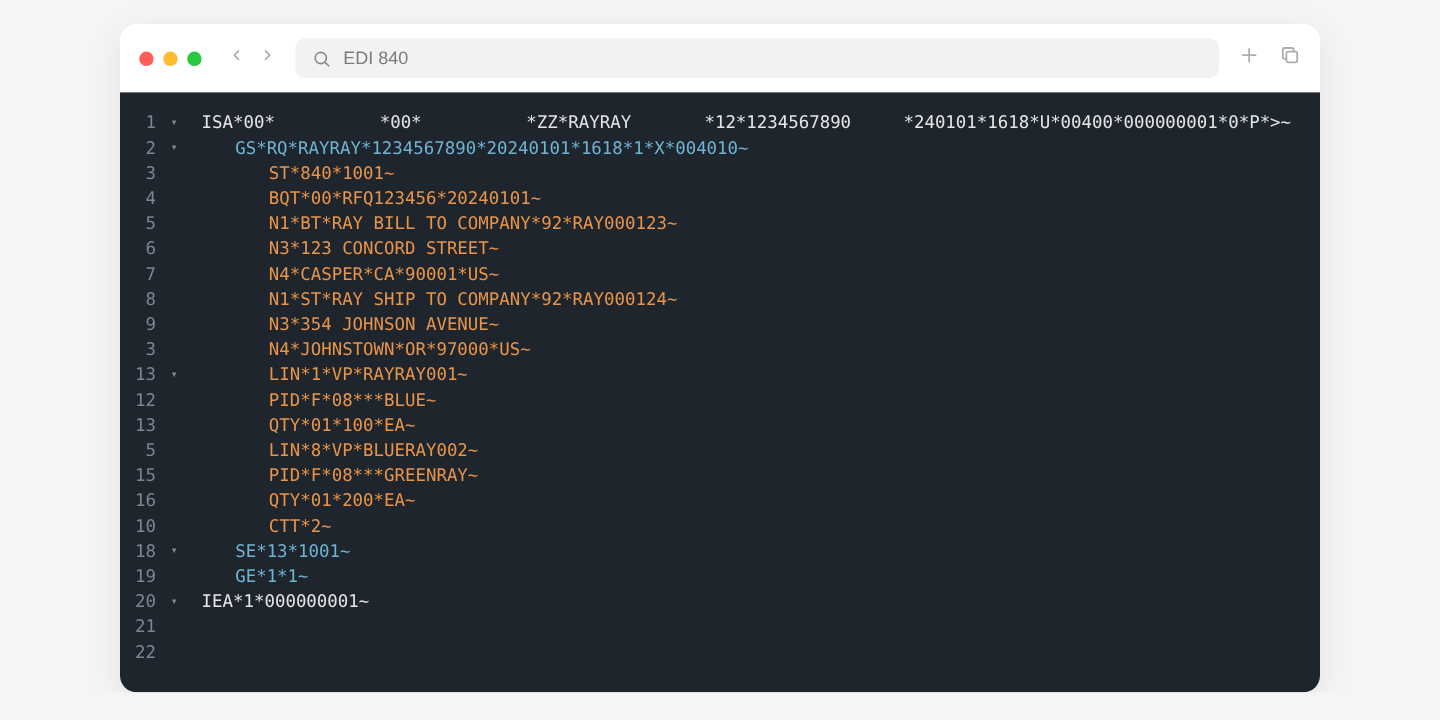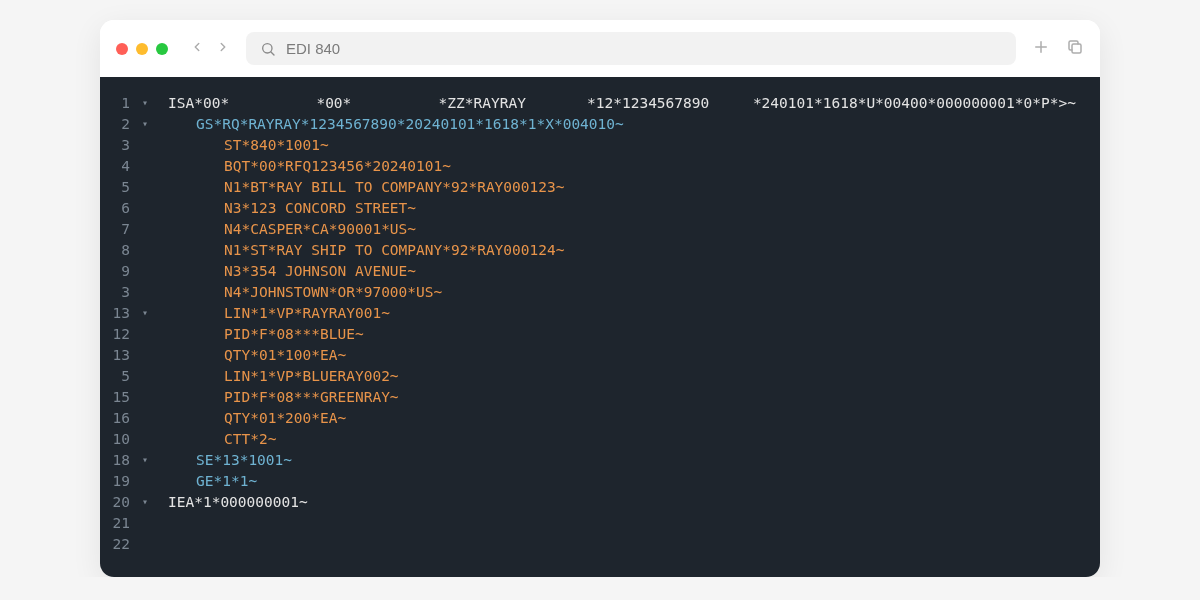--- a/index.html
+++ b/index.html
@@ -260,21 +260,21 @@
           <span class="guide"></span>
         </span>
       <span class="codetext t-orange indent2">QTY*01*100*EA~</span>
     </div>
 
     <div class="codeline">
       <span class="lineno">5</span>
       <span class="gutter">
           <span class="guide"></span>
         </span>
-      <span class="codetext t-orange indent2">LIN*1*VP*BLUERAY002~</span>
+      <span class="codetext t-orange indent2">LIN*8*VP*BLUERAY002~</span>
     </div>
 
     <div class="codeline">
       <span class="lineno">15</span>
       <span class="gutter">
           <span class="guide"></span>
         </span>
       <span class="codetext t-orange indent2">PID*F*08***GREENRAY~</span>
     </div>
 

